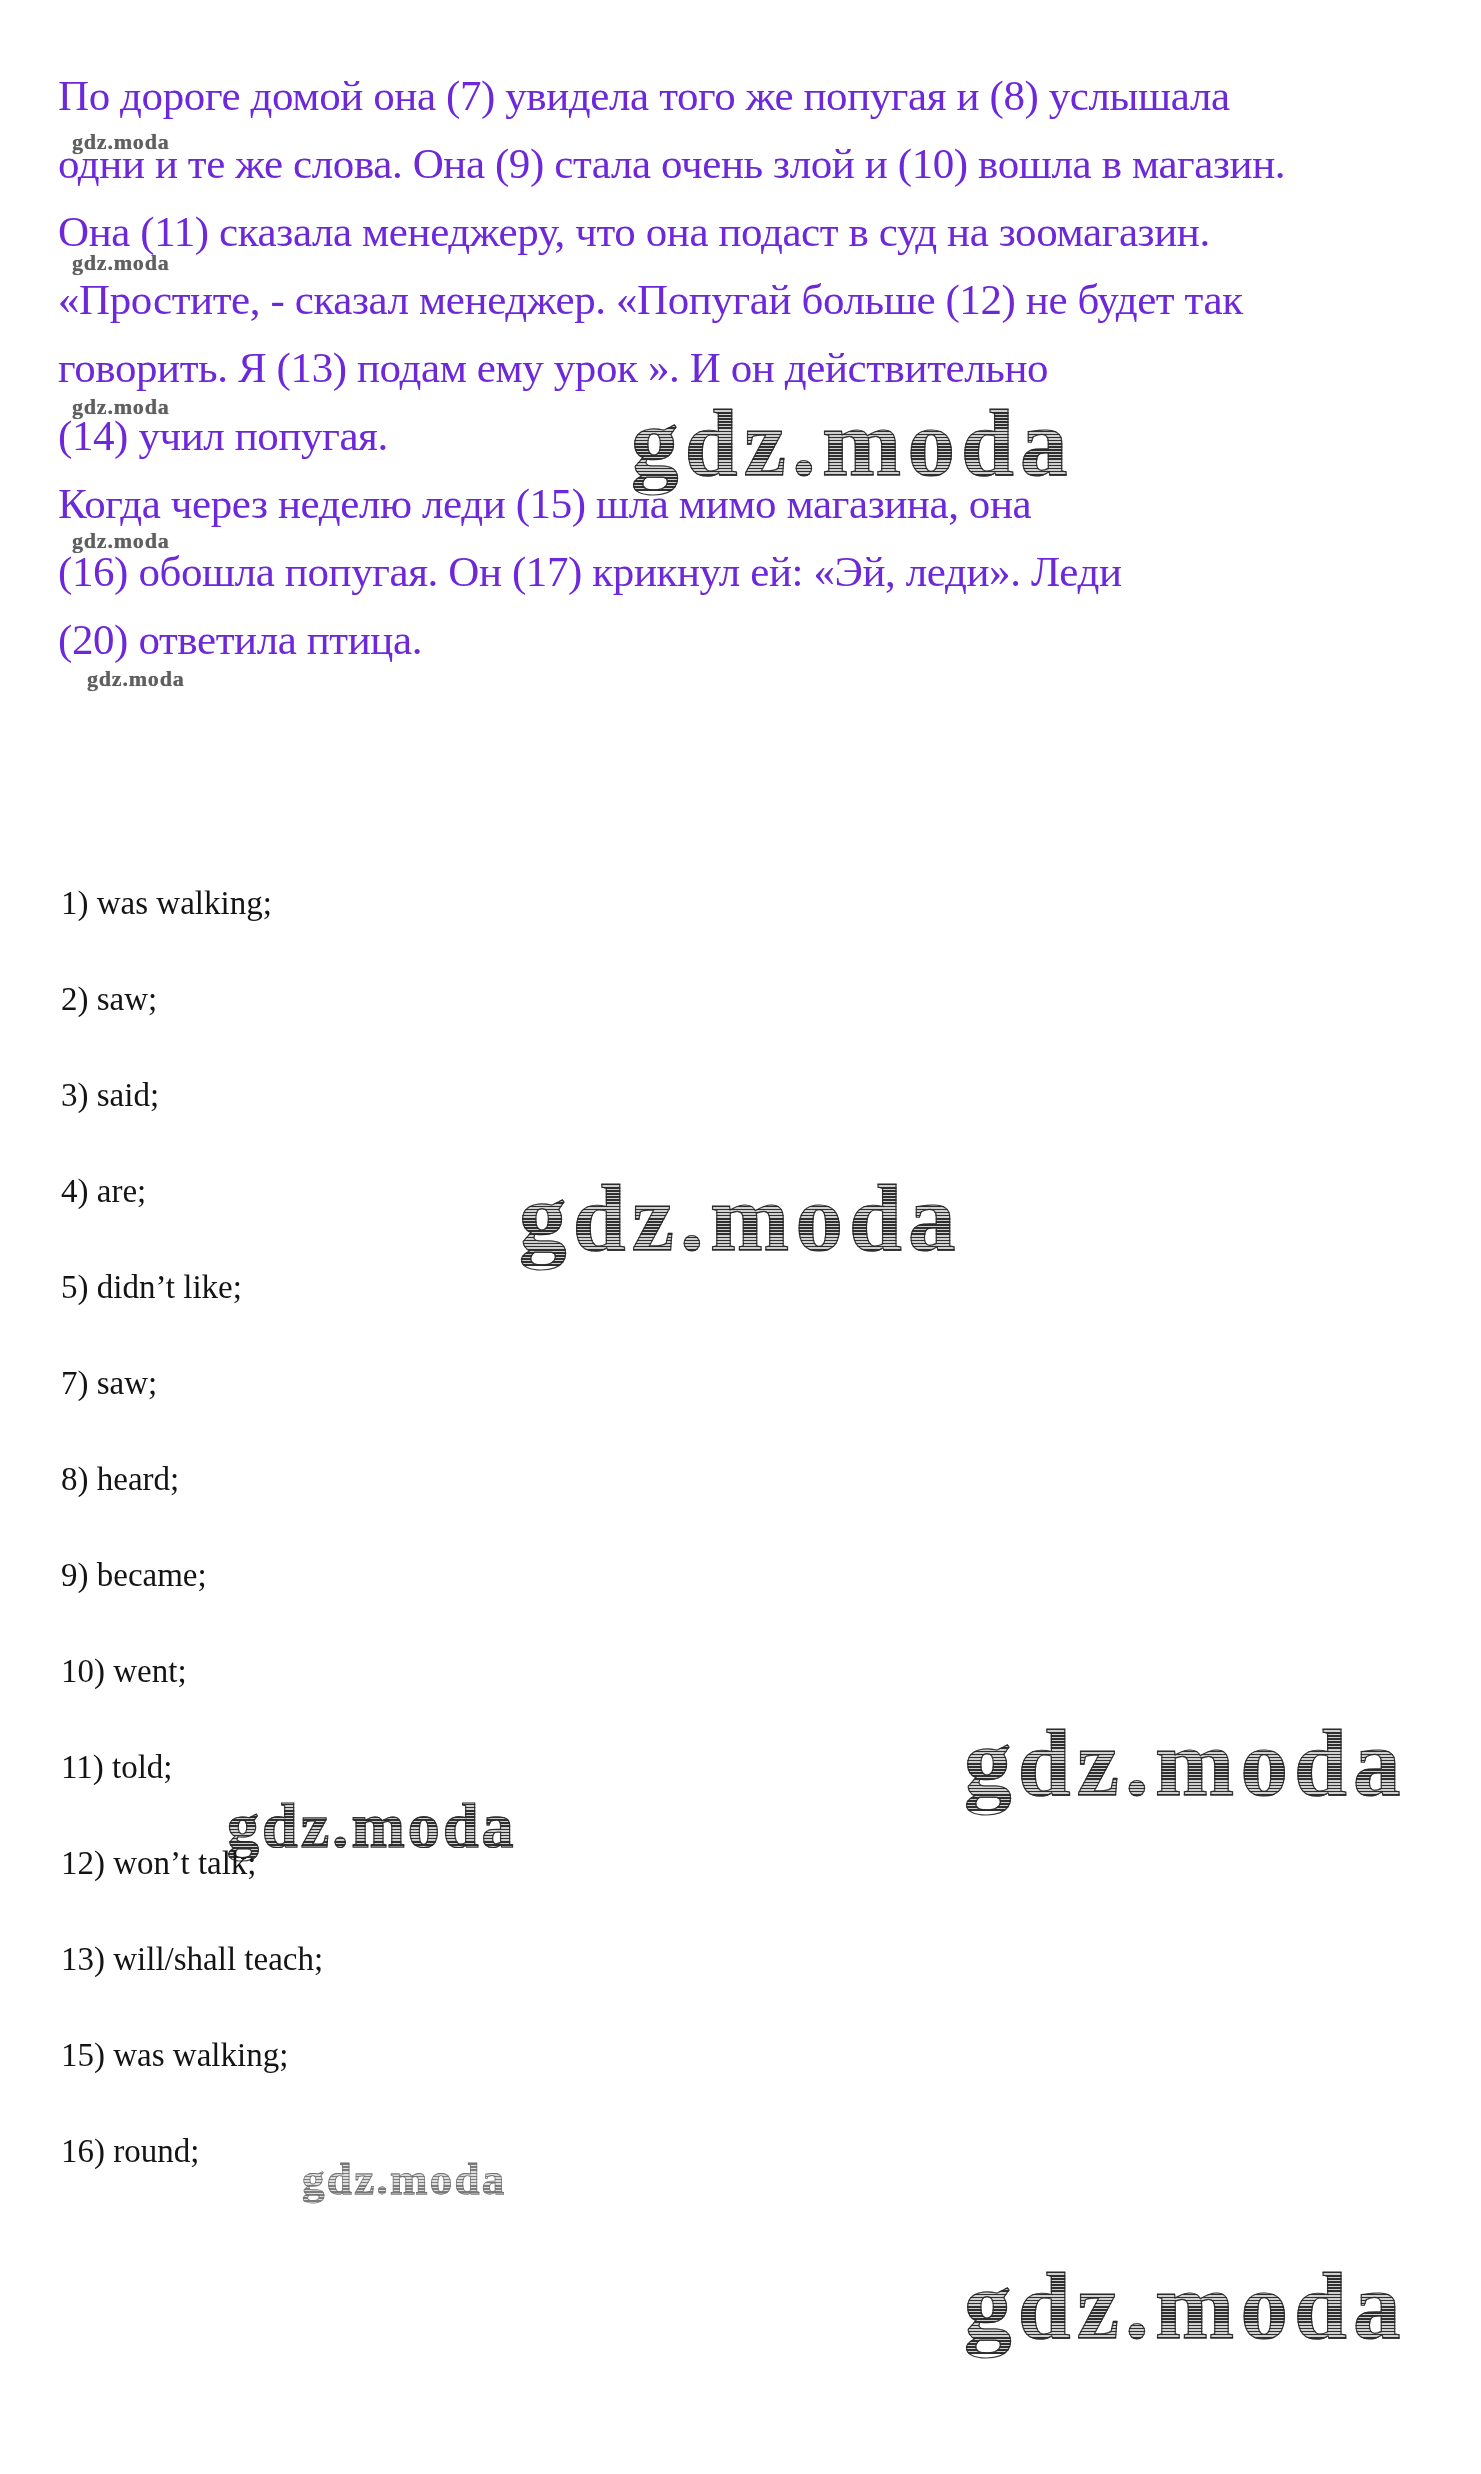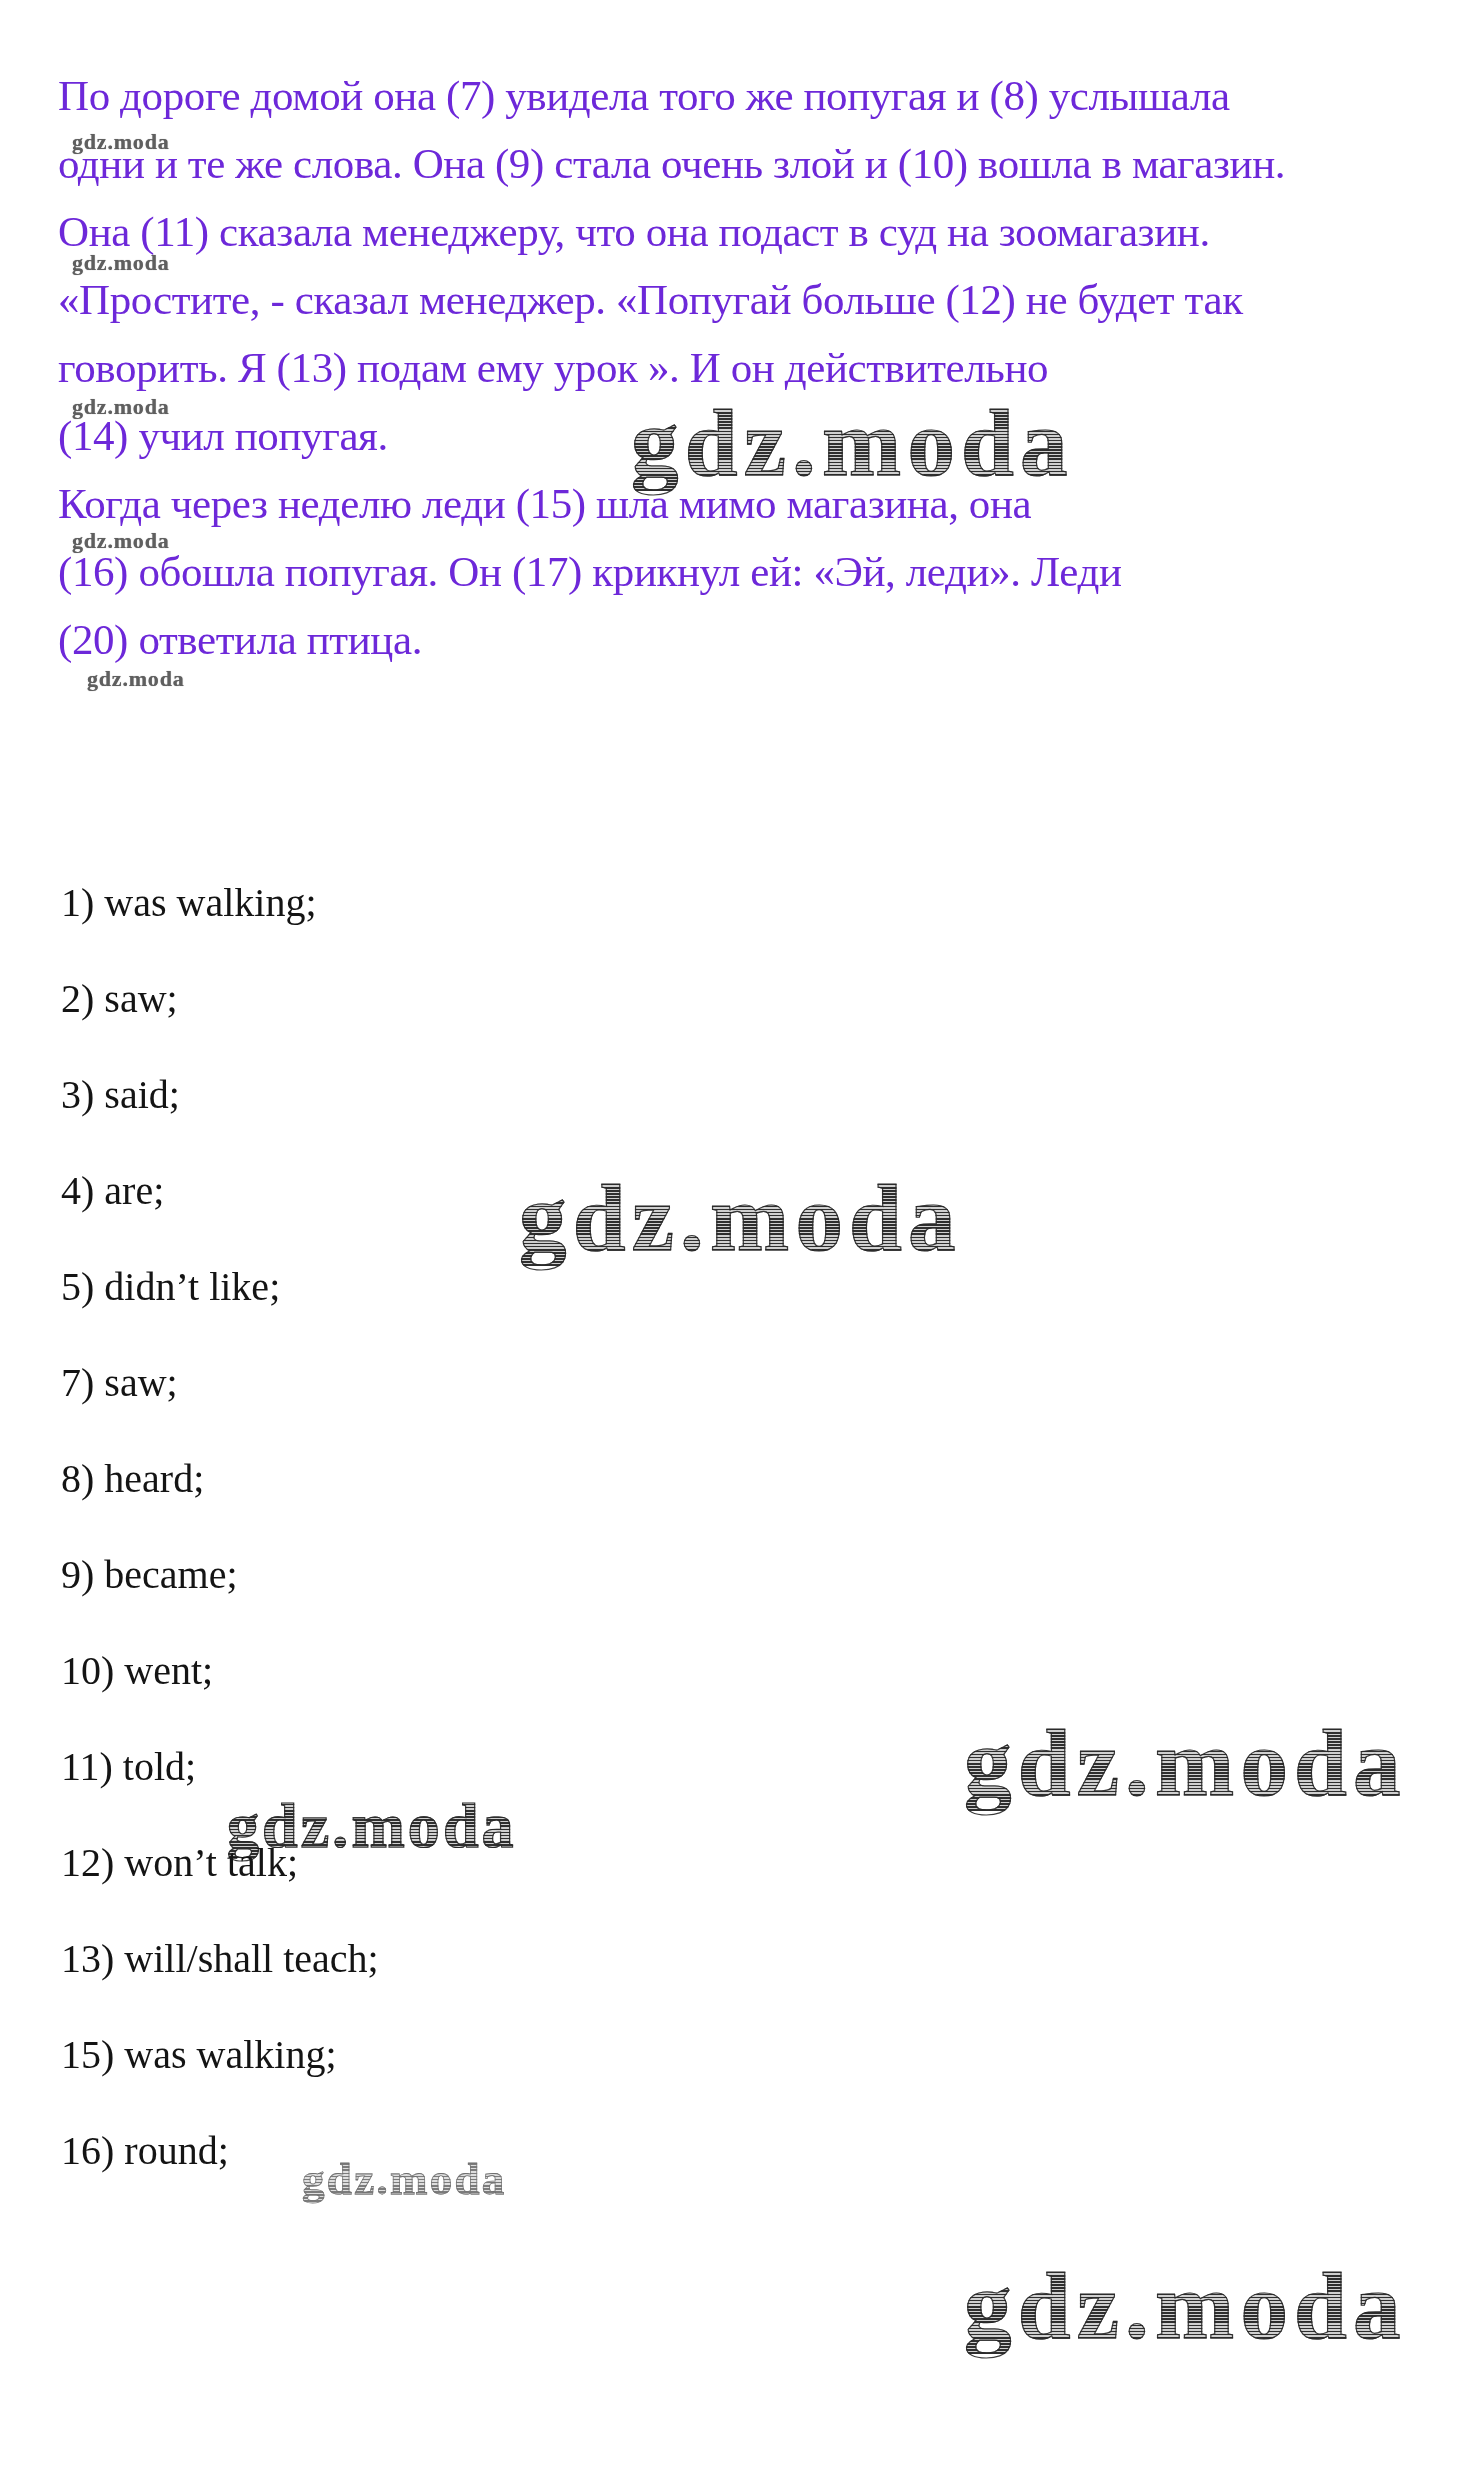--- a/index.html
+++ b/index.html
@@ -25,21 +25,21 @@
     letter-spacing: -0.4px;
     color: #6d28d9;
   }
   
   .answers {
     position: absolute;
     left: 61px;
     top: 855px;
   }
   .aitem {
-    font-size: 40px;
+    font-size: 33px;
     line-height: 96px;
     white-space: nowrap;
     color: #141414;
   }
   
   .wm {
     position: absolute;
     font-family: Liberation Serif, serif;
     font-weight: bold;
     line-height: 1;

